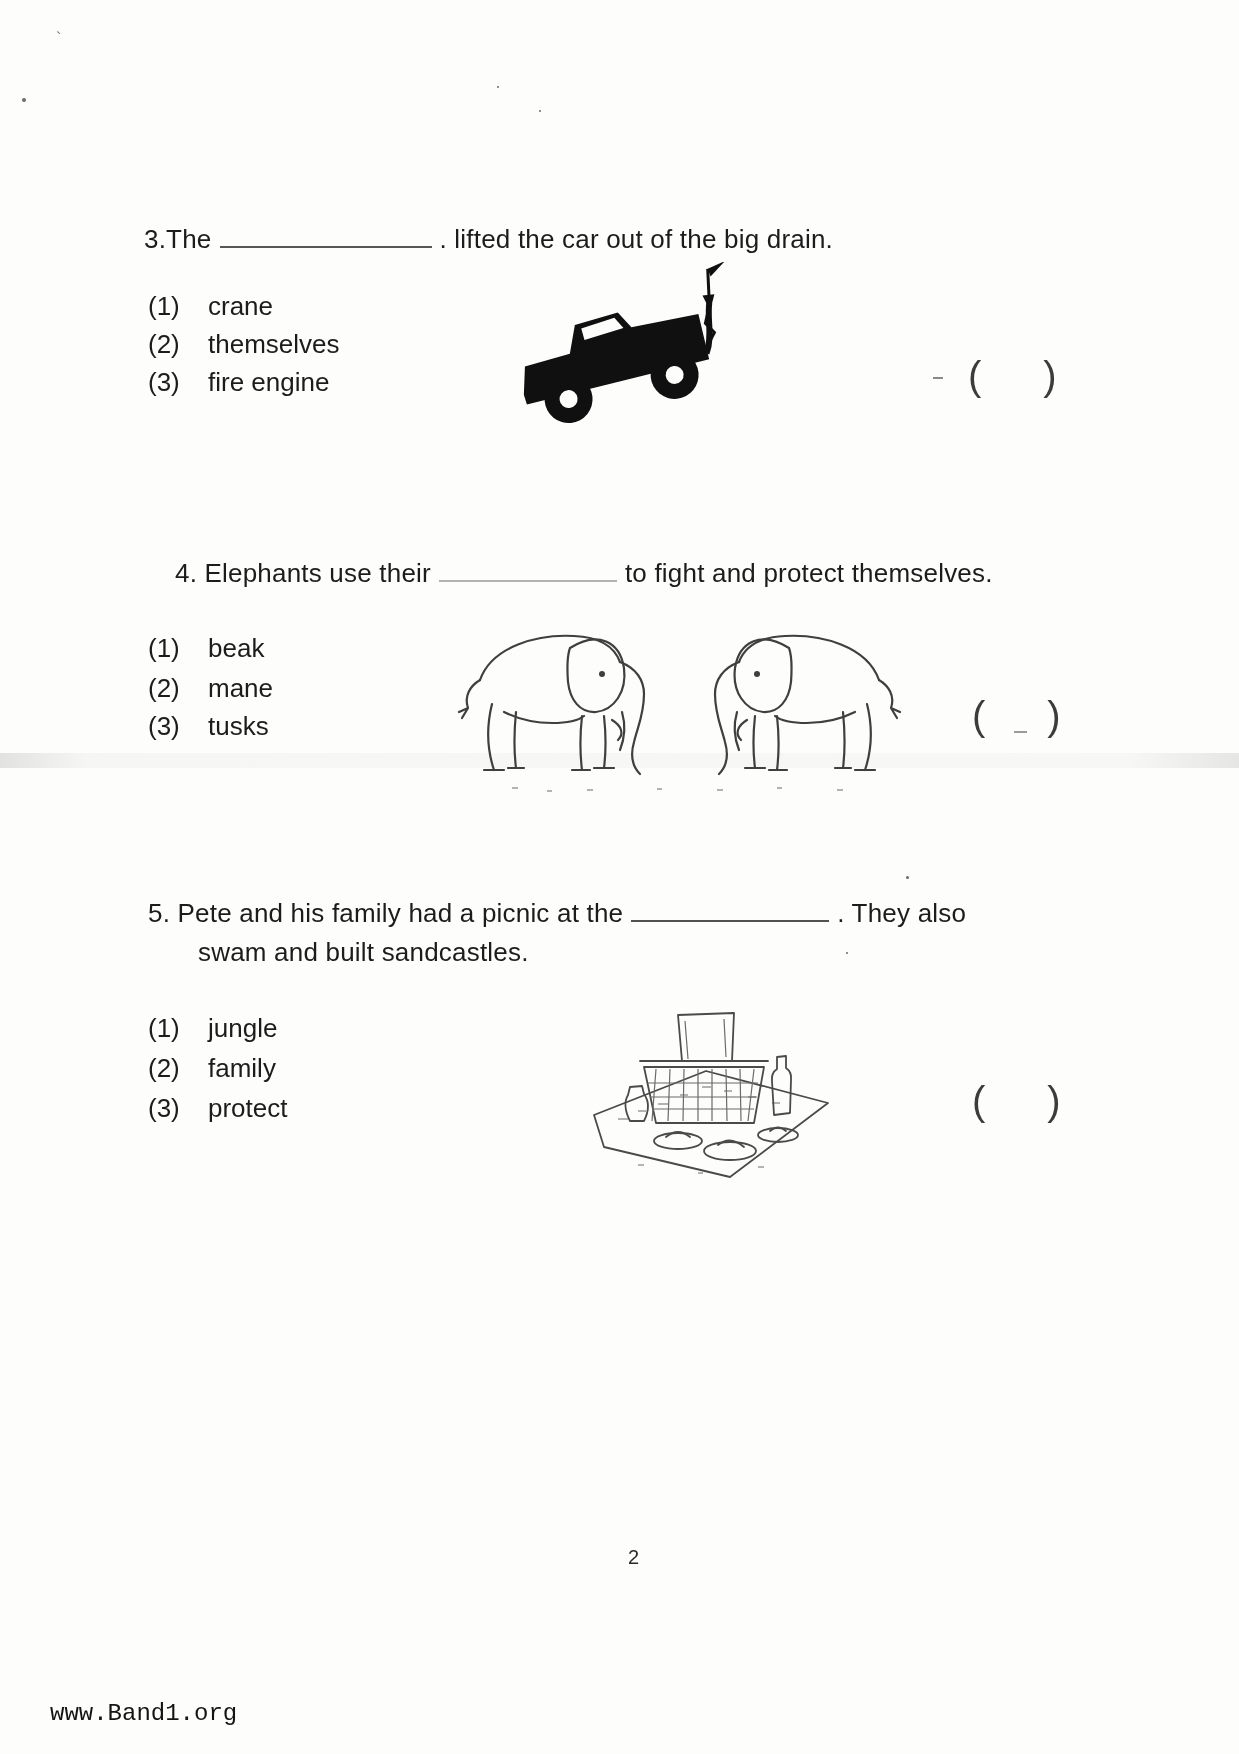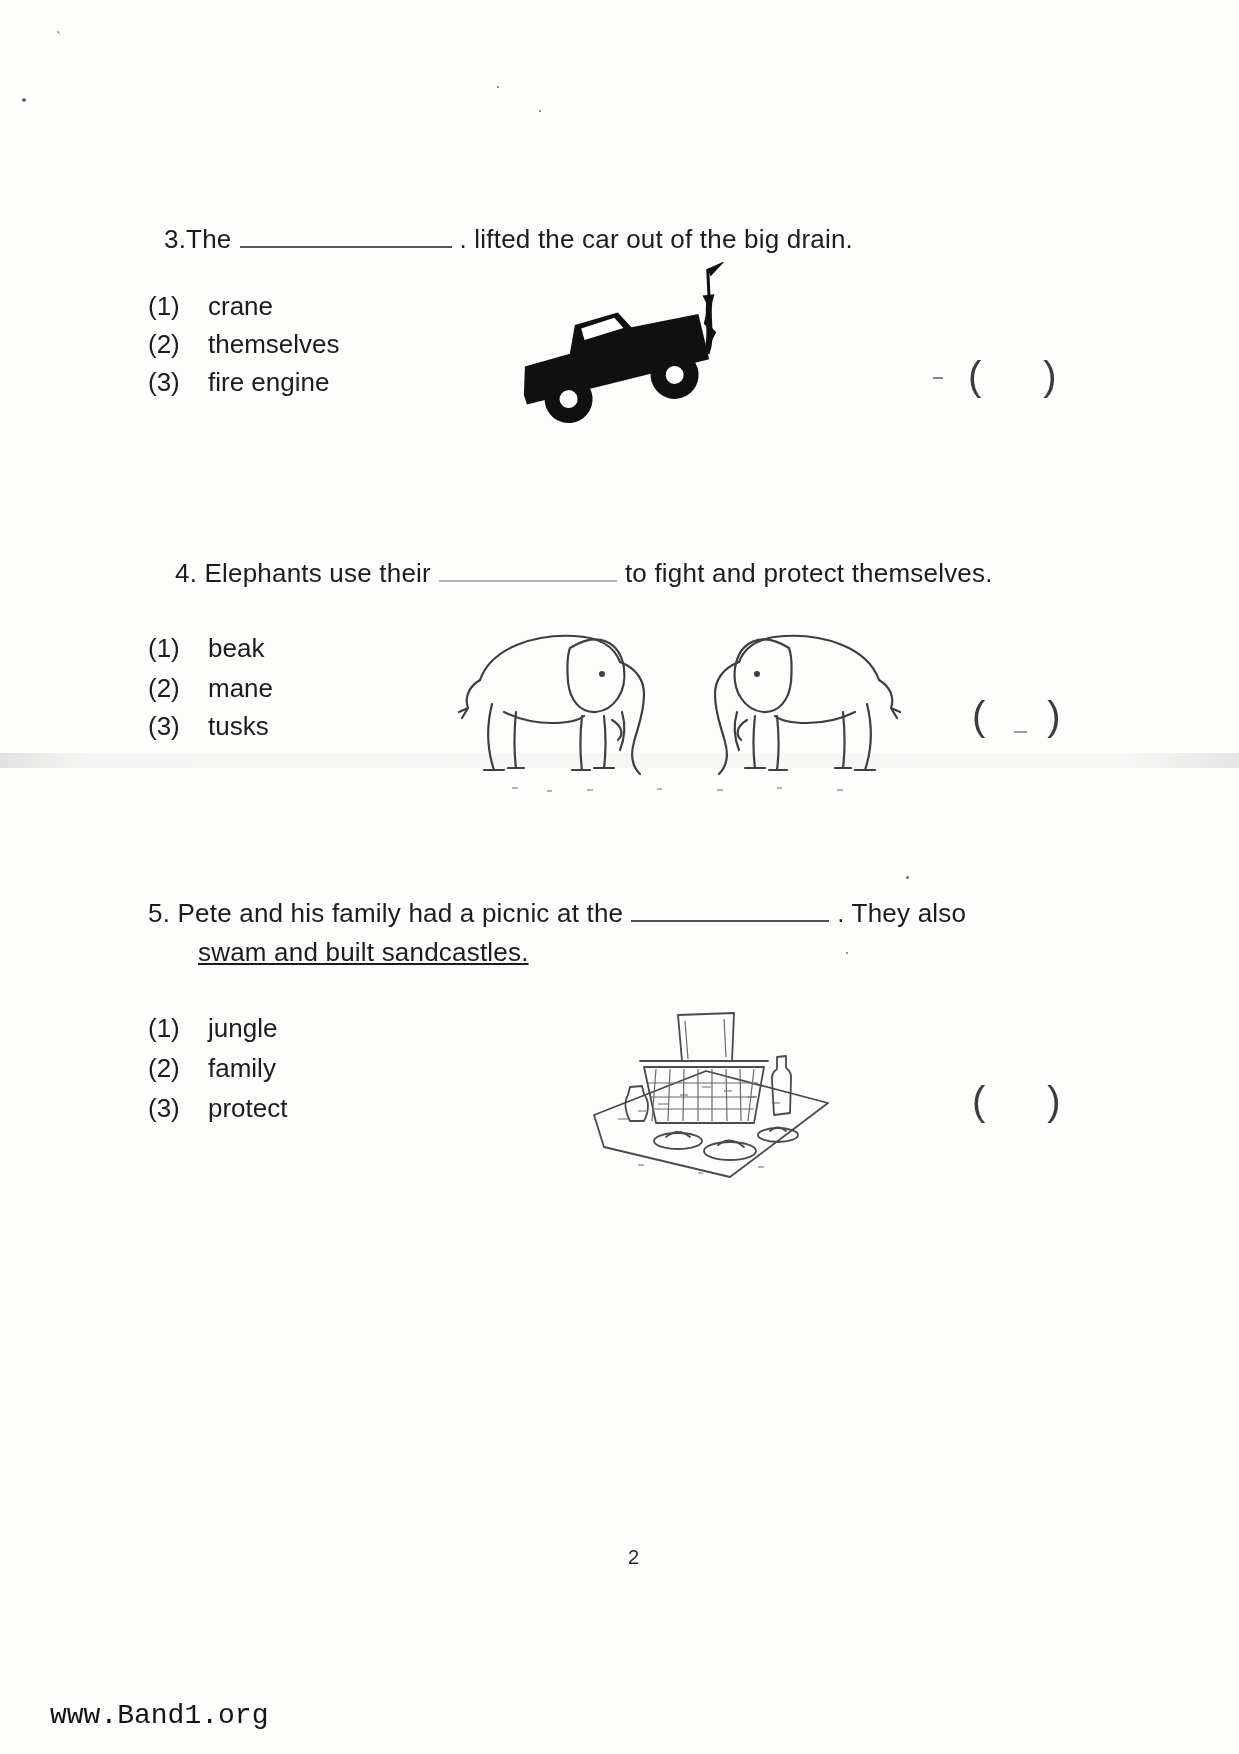--- a/index.html
+++ b/index.html
@@ -11,21 +11,21 @@
   .stem{position:absolute;font-size:26px;line-height:30px;white-space:nowrap;letter-spacing:.2px;color:#1c1c1c;}
   .blank{display:inline-block;height:6px;margin:0 8px;vertical-align:baseline;}
   .blank-q3{width:212px;border-bottom:2px solid #575757;}
   .blank-q4{width:178px;border-bottom:2px solid #b3b3b3;}
   .blank-q5{width:198px;border-bottom:2px solid #525252;}
   .opt{position:absolute;left:148px;display:flex;font-size:26px;line-height:30px;color:#1c1c1c;}
   .opt .num{flex:0 0 60px;width:60px;}
   .brackets{position:absolute;display:flex;align-items:center;font-size:40px;font-weight:400;color:#3c3c3c;}
   .brackets .gap{display:inline-block;width:62px;}
   .illustration{position:absolute;}
-  .footer{position:absolute;left:50px;top:1700px;font-family:"Liberation Mono","DejaVu Sans Mono",monospace;font-size:28px;color:#141414;}
+  .footer{position:absolute;left:50px;top:1700px;font-family:"Liberation Mono","DejaVu Sans Mono",monospace;font-size:24px;color:#141414;}
   .pagenum{position:absolute;left:628px;top:1546px;font-size:20px;color:#2a2a2a;}
   .mark{position:absolute;background:#8a8a8a;}
   .speck{position:absolute;background:#6a6a6a;border-radius:50%;}
   .noise-band{position:absolute;left:0;top:753px;width:1239px;height:15px;
     background:linear-gradient(90deg,rgba(70,70,70,.15),rgba(70,70,70,.04) 7%,rgba(70,70,70,.03) 91%,rgba(70,70,70,.13));}
   .tick{position:absolute;color:#777;font-size:16px;}
   svg .ln{stroke:#3f3f3f;stroke-width:2.2;fill:none;stroke-linecap:round;stroke-linejoin:round;}
   svg .thin{stroke:#6b6b6b;stroke-width:1.2;fill:none;}
   svg .pic{stroke:#4a4a4a;stroke-width:1.8;fill:none;stroke-linecap:round;stroke-linejoin:round;}
 </style>
@@ -36,21 +36,21 @@
 
   <div class="tick" style="left:56px;top:30px;">`</div>
   <div class="speck" style="left:22px;top:98px;width:4px;height:4px;"></div>
   <div class="speck" style="left:497px;top:86px;width:2px;height:2px;"></div>
   <div class="speck" style="left:539px;top:110px;width:2px;height:2px;"></div>
   <div class="speck" style="left:906px;top:876px;width:3px;height:3px;"></div>
   <div class="speck" style="left:846px;top:952px;width:2px;height:2px;"></div>
   <div class="noise-band"></div>
 
   <div>
-    <div class="stem" style="left:164px;top:224px;">
+    <div class="stem" style="left:144px;top:224px;">
       <span>3.The</span><span class="blank blank-q3"></span><span>. lifted the car out of the big drain.</span>
     </div>
 
     <div class="opt" style="top:291px;">
       <span class="num">(1)</span>
       <span>crane</span>
     </div>
     <div class="opt" style="top:329px;">
       <span class="num">(2)</span>
       <span>themselves</span>
@@ -130,21 +130,21 @@
       <span>(</span>
       <span class="gap"></span>
       <span>)</span>
     </div>
   </div>
 
   <div>
     <div class="stem" style="left:148px;top:898px;text-align:right;">
       <span>5. Pete and his family had a picnic at the</span><span class="blank blank-q5"></span><span>. They also</span>
     </div>
-    <div class="stem" style="left:198px;top:937px;text-decoration:underline;">
+    <div class="stem" style="left:198px;top:937px;">
       <span>swam and built sandcastles.</span>
     </div>
 
     <div class="opt" style="top:1013px;">
       <span class="num">(1)</span>
       <span>jungle</span>
     </div>
     <div class="opt" style="top:1053px;">
       <span class="num">(2)</span>
       <span>family</span>

